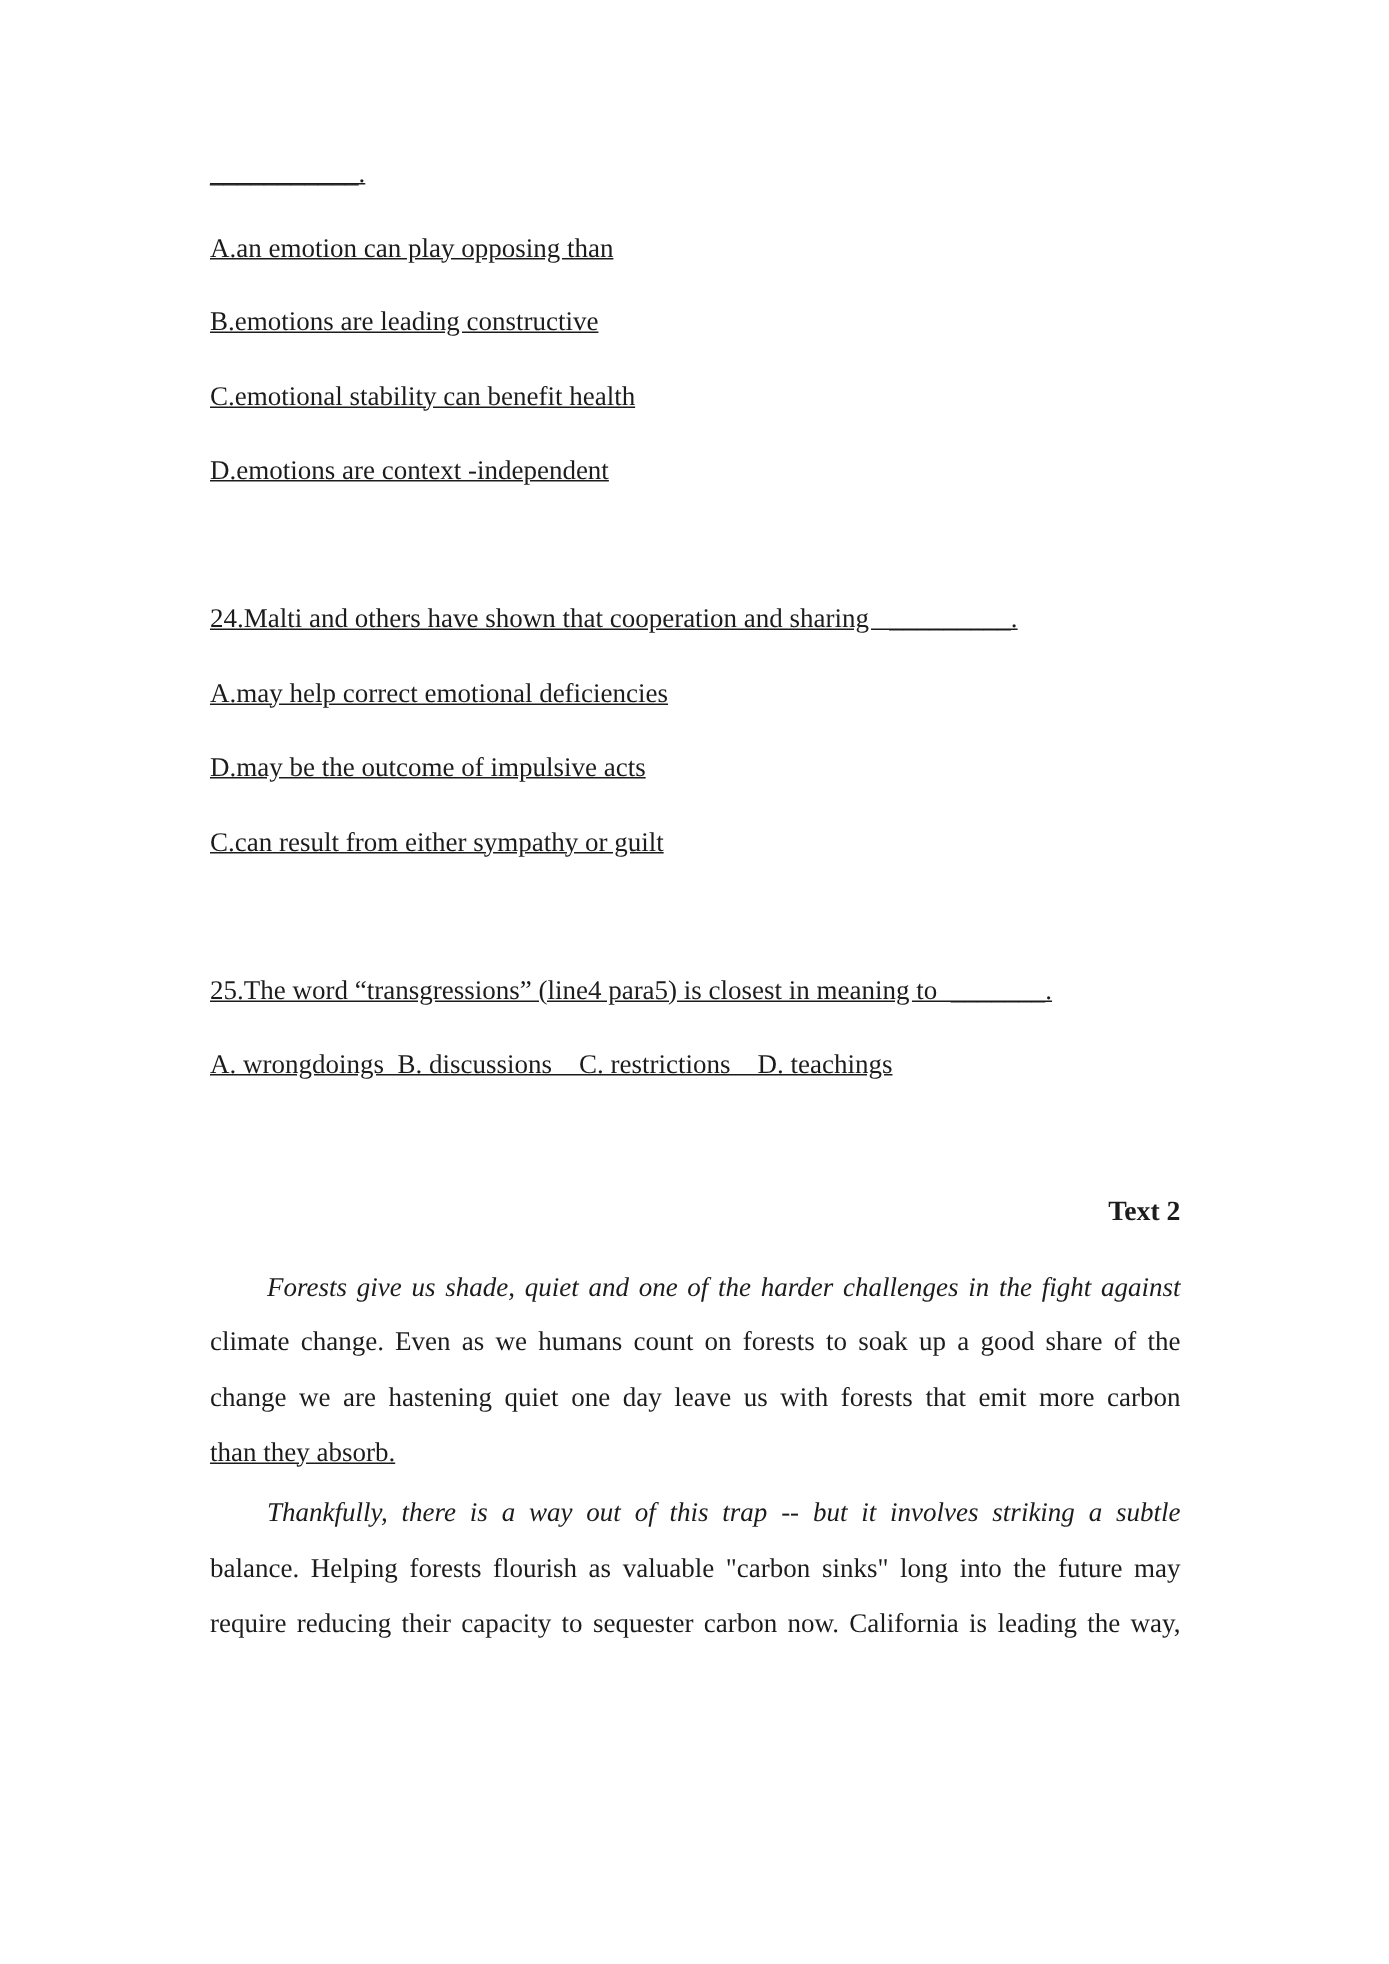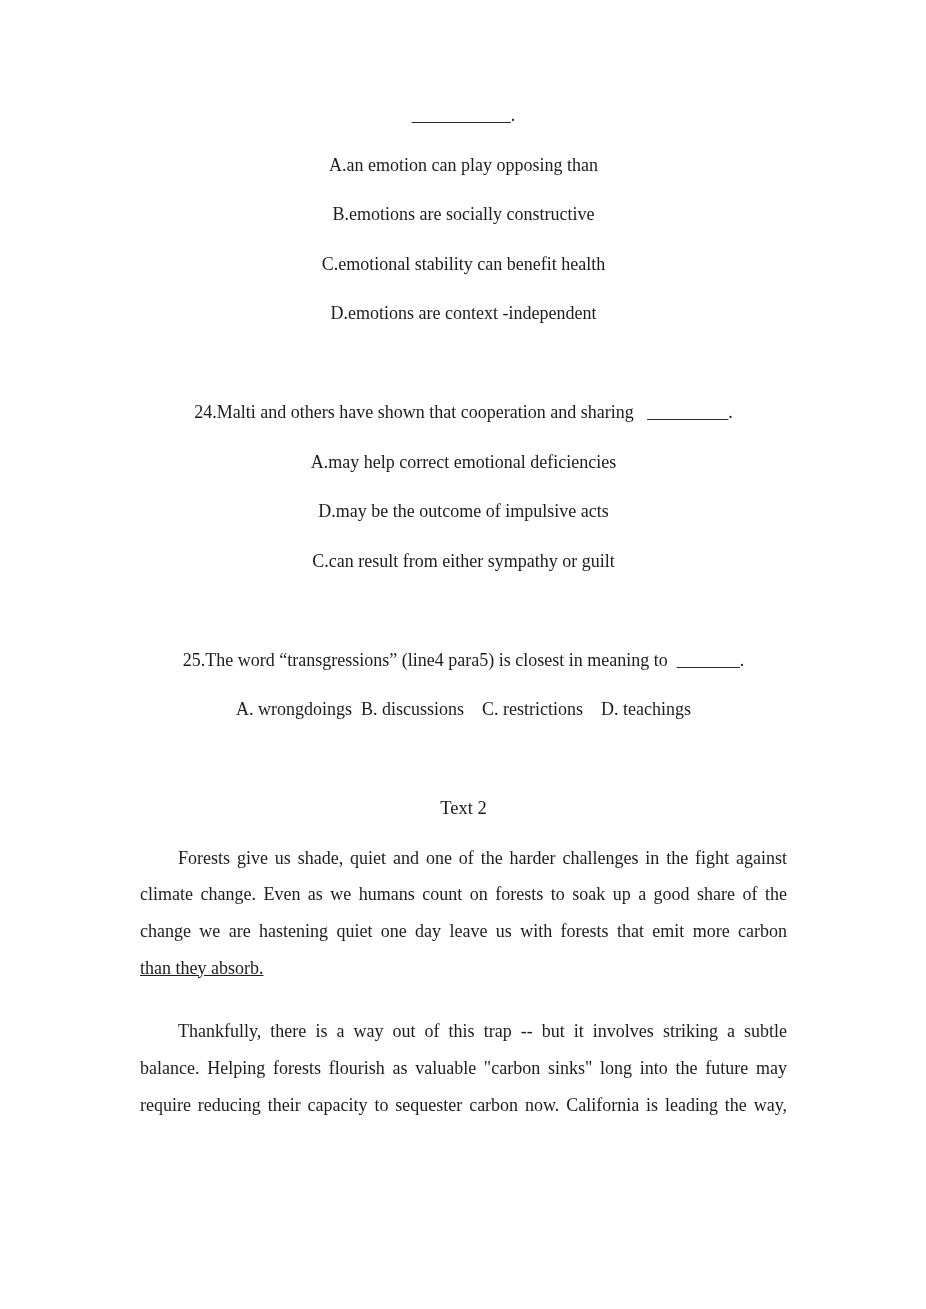--- a/index.html
+++ b/index.html
@@ -20,64 +20,66 @@
     min-height: 1309px;
     padding: 91px 139px 40px 140px;
     background: #ffffff;
   }
   
   .qline {
     height: 49.5px;
     line-height: 49.5px;
     font-size: 18px;
     white-space: pre;
-    text-align: center;
+    text-align: left;
+    text-decoration: underline;
   }
   .block-gap {
     height: 49.5px;
   }
   
   .section-heading {
     height: 49.5px;
     line-height: 49.5px;
     font-size: 18.5px;
-    font-weight: normal;
-    text-align: center;
+    font-weight: bold;
+    text-align: right;
   }
   
   .para {
     margin-top: 6px;
     font-size: 18px;
   }
   .para + .para {
-    margin-top: 27px;
+    margin-top: 4px;
   }
   .pline {
     line-height: 36.7px;
     text-align: justify;
     text-align-last: justify;
     white-space: normal;
   }
   .pline.first {
     text-indent: 38px;
+    font-style: italic;
   }
   .pline.last-left {
     text-align-last: left;
     text-decoration: underline;
   }
 </style>
 </head>
 <body>
 
 <div class="page">
 
   <div class="question-block">
     <div class="qline">___________.</div>
     <div class="qline">A.an emotion can play opposing than</div>
-    <div class="qline">B.emotions are socially constructive</div>
+    <div class="qline">B.emotions are leading constructive</div>
     <div class="qline">C.emotional stability can benefit health</div>
     <div class="qline">D.emotions are context -independent</div>
   </div>
 
   <div class="block-gap"></div>
 
   <div class="question-block">
     <div class="qline">24.Malti and others have shown that cooperation and sharing   _________.</div>
     <div class="qline">A.may help correct emotional deficiencies</div>
     <div class="qline">D.may be the outcome of impulsive acts</div>

